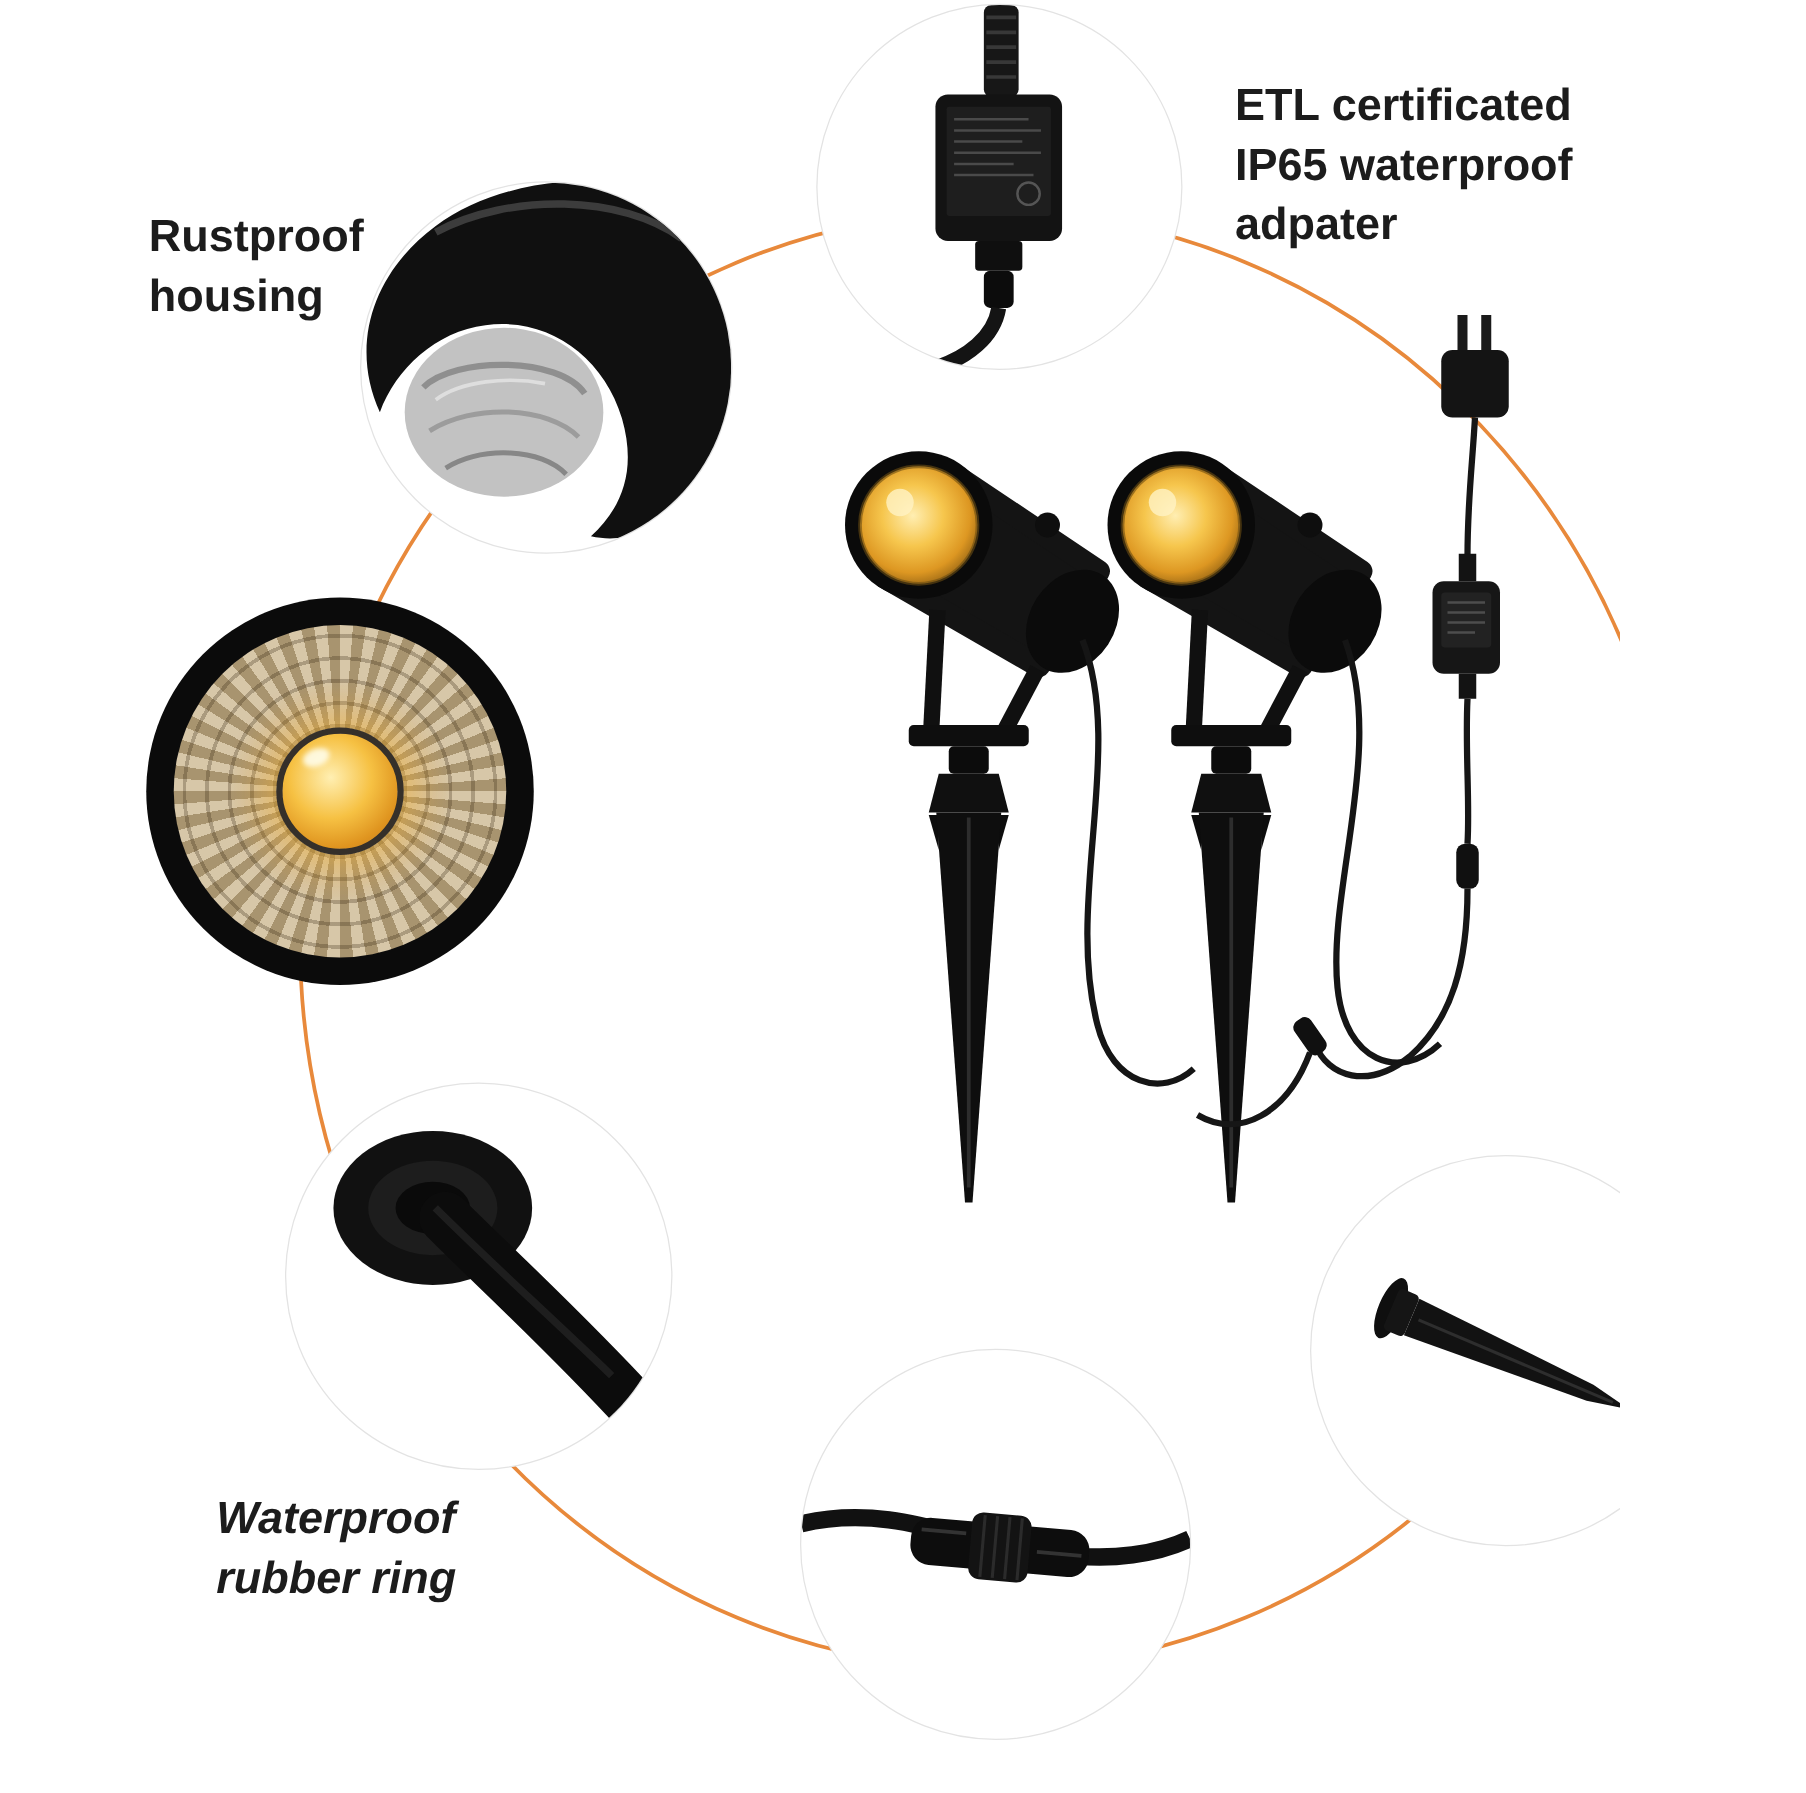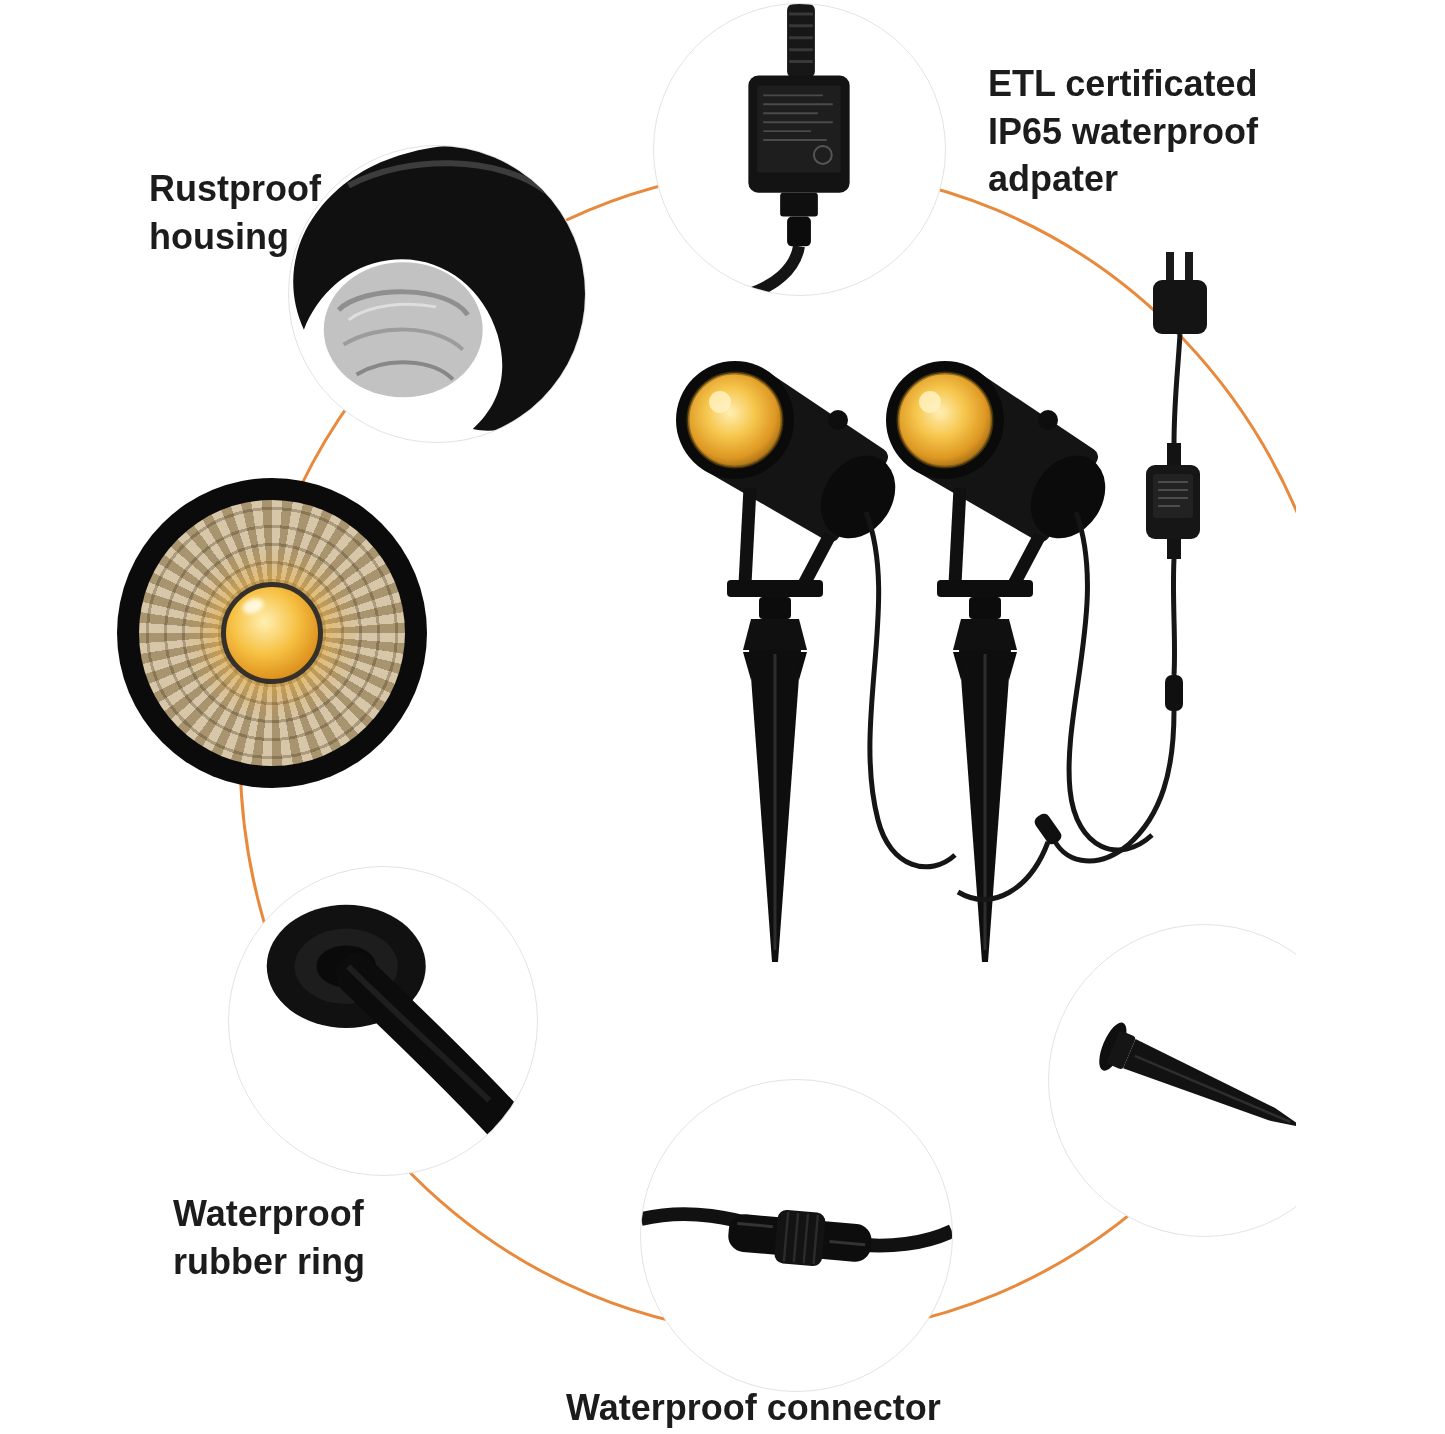--- a/index.html
+++ b/index.html
@@ -14,23 +14,23 @@
            color:#1c1c1c; white-space:pre-line; }
   
   .c-adapter  { left:653px;  top:3px;    width:293px; height:293px; }
   .c-housing  { left:288px;  top:145px;  width:298px; height:298px; }
   .c-leds     { left:117px;  top:478px;  width:310px; height:310px; background:#0b0b0b; border:none; }
   .c-rubber   { left:228px;  top:866px;  width:310px; height:310px; }
   .c-connector{ left:640px;  top:1079px; width:313px; height:313px; }
   .c-stake    { left:1048px; top:924px;  width:313px; height:313px; }
   
   .l-adapter  { left:988px;  top:60px; }
-  .l-housing  { left:119px;  top:165px;margin-left:30px; }
+  .l-housing  { left:119px;  top:165px; }
   .l-leds     { left:6px;    top:775px; }
-  .l-rubber   { left:173px;  top:1190px; }
+  .l-rubber   { left:173px;  top:1190px;font-style:italic; }
   .l-connector{ left:566px;  top:1384px; }
   .l-stake    { left:1110px; top:1226px; }
   
   .reflector { position:absolute; left:22px; top:22px; right:22px; bottom:22px; border-radius:50%;
     background: repeating-conic-gradient(#d7c7a8 0deg 4.5deg, #a8946f 4.5deg 9deg); }
   .reflector::after { content:""; position:absolute; inset:0; border-radius:50%;
     background: repeating-radial-gradient(circle at 50% 50%, rgba(0,0,0,0) 0 15px, rgba(55,40,18,0.28) 15px 18px); }
   .amber { position:absolute; left:50%; top:50%; width:176px; height:176px; margin:-88px 0 0 -88px; border-radius:50%;
     background: radial-gradient(circle, rgba(233,156,38,0.65) 0%, rgba(233,156,38,0) 72%); }
   .led-chip { position:absolute; left:50%; top:50%; width:102px; height:102px; margin:-51px 0 0 -51px; border-radius:50%;
@@ -165,15 +165,14 @@
       </g>
     </svg>
   </div>
 
   <div class="label l-adapter">ETL certificated
 IP65 waterproof adpater</div>
   <div class="label l-housing">Rustproof
 housing</div>
   <div class="label l-rubber">Waterproof
 rubber ring</div>
-  <div class="label l-connector">Waterproof connector</div>
 
 </div>
 
 </body></html>

